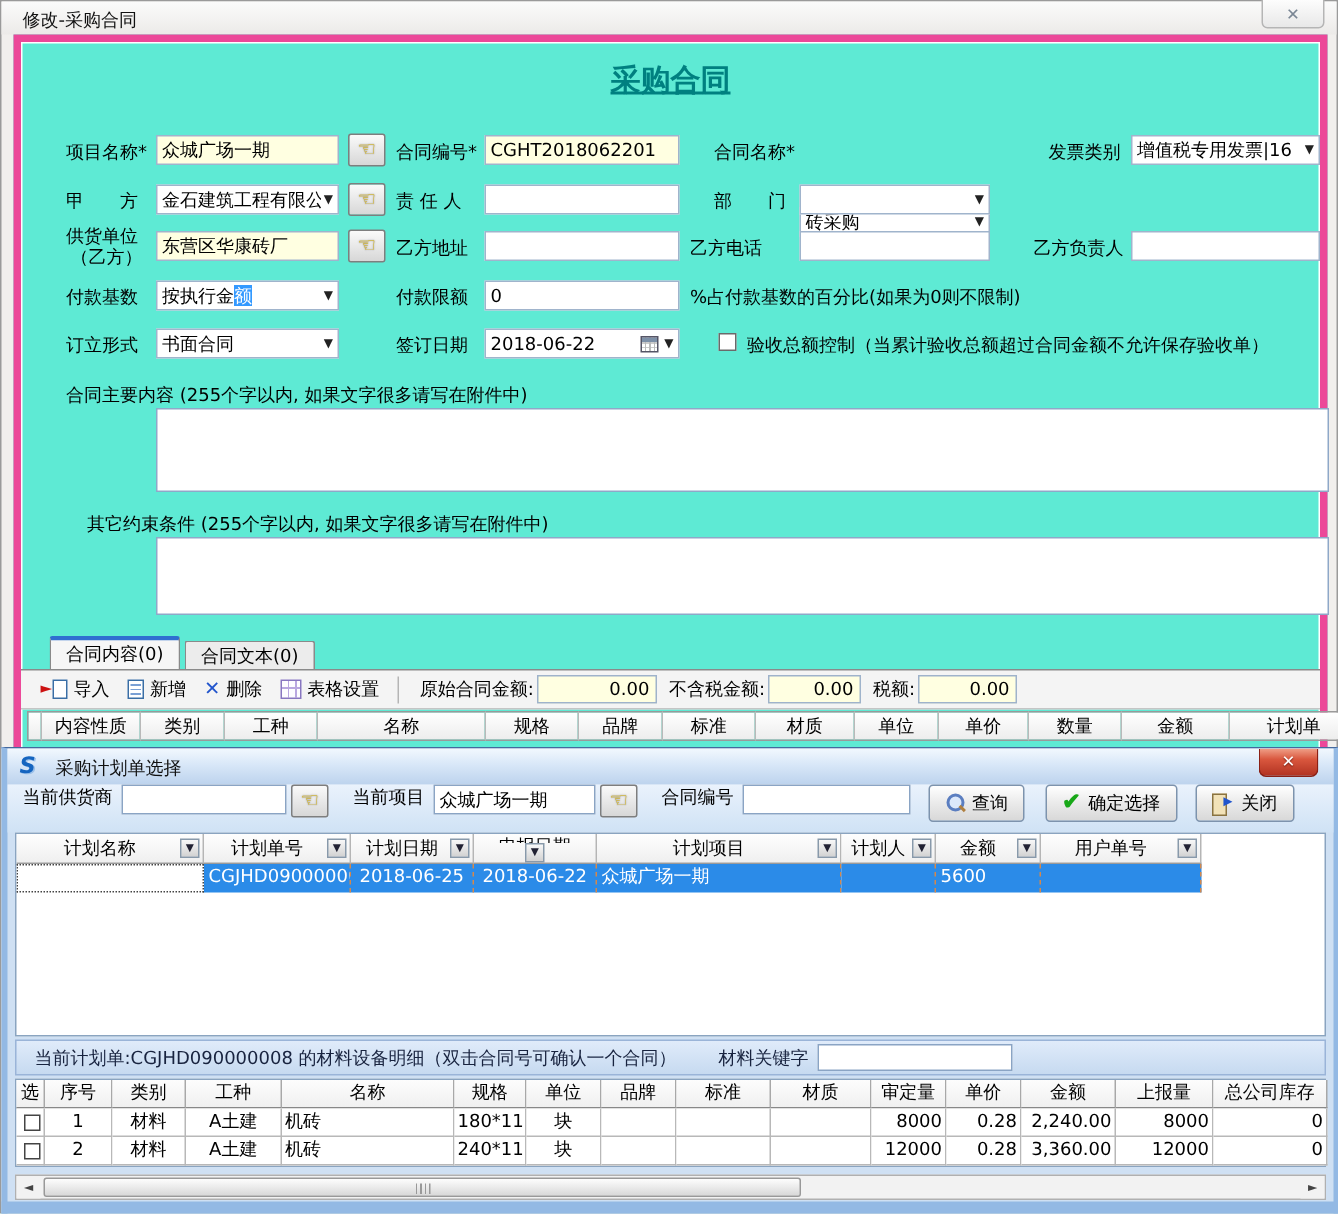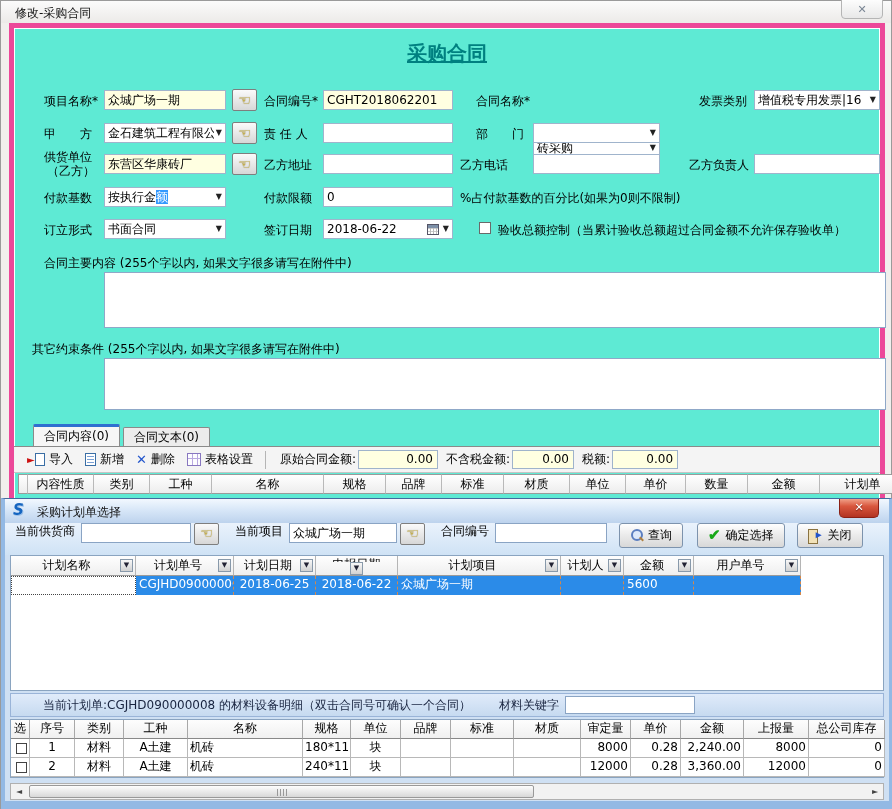--- a/index.html
+++ b/index.html
@@ -119,21 +119,21 @@
   .ph-cell .t { flex:1; text-align:center; font-size:12px; overflow:hidden; white-space:nowrap; }
   .filter-btn { width:13px; height:13px; background:linear-gradient(180deg,#f8f8f8,#d2d2d2);
     border:1px solid #8899aa; font-size:7px; line-height:11px; text-align:center; color:#223; flex:none; }
   #plan-row { display:flex; height:19px; }
   .pr-cell { height:19px; line-height:17px; font-size:12px; padding:0 3px; overflow:hidden;
     white-space:nowrap; flex:none; background:#2b8be8; color:#fff; border-right:1px dashed #d4884c; }
   .pr-cell.focus-cell { background:#fff; color:#000; border:1px dotted #444; }
 
   #detail-bar { position:absolute; left:5px; top:194px; width:874px; height:24px;
     background:linear-gradient(180deg,#e0ebfa,#c6daf0); border:1px solid #9ab4d8;
-    display:flex; align-items:center; font-size:12px; color:#18233f;padding-left:20px; }
+    display:flex; align-items:center; font-size:12px; color:#18233f; }
   #detail-bar .kw-input { width:130px; height:18px; background:#fff; border:1px solid #8aa4c4; margin-left:6px; }
 
   #mat-grid { position:absolute; left:5px; top:220px; width:874px; background:#fff; border:1px solid #8aa4c0; }
   .mrow { display:flex; height:19px; }
   .mh-cell { background:linear-gradient(180deg,#fdfdfd,#f0f0f0); border-right:1px solid #a8a8a8;
     border-bottom:1px solid #888; text-align:center; height:19px; line-height:17px; }
   .md-cell { border-right:1px solid #b8b8b8; border-bottom:1px solid #b8b8b8; height:19px; line-height:17px; background:#fff; }
   .md-cell .cbx { width:11px; height:11px; margin:2px 0 0 2px; border:1px solid #444; }
 
   #h-scrollbar { position:absolute; left:5px; top:284px; width:874px; height:17px;
@@ -220,21 +220,21 @@
     <div class="fld select" style="left:309px;top:191px;width:130px;">
       <span class="val">2018-06-22</span>
       <span class="cal-icon"></span>
       <span class="arrow">▼</span>
     </div>
     <span class="cbx" style="position:absolute;left:465px;top:194px;"></span>
     <span class="lbl" style="left:484px;top:195px;">验收总额控制（当累计验收总额超过合同金额不允许保存验收单）</span>
 
     <span class="lbl" style="left:30px;top:228px;">合同主要内容 (255个字以内, 如果文字很多请写在附件中)</span>
     <textarea class="box" style="left: 90px; top: 244px; width: 782px; height: 56px;"></textarea>
-    <span class="lbl" style="left:18px;top:314px;">其它约束条件 (255个字以内, 如果文字很多请写在附件中)</span>
+    <span class="lbl" style="left:44px;top:314px;">其它约束条件 (255个字以内, 如果文字很多请写在附件中)</span>
     <textarea class="box" style="left: 90px; top: 330px; width: 782px; height: 52px;"></textarea>
 
     <div id="tabstrip">
       <div class="tab active" style="left:4px;"><span>合同内容(0)</span></div>
       <div class="tab inactive" style="left:94px;"><span>合同文本(0)</span></div>
     </div>
 
     <div id="toolbar">
       <div class="tbtn">
         <span class="ic-import">

